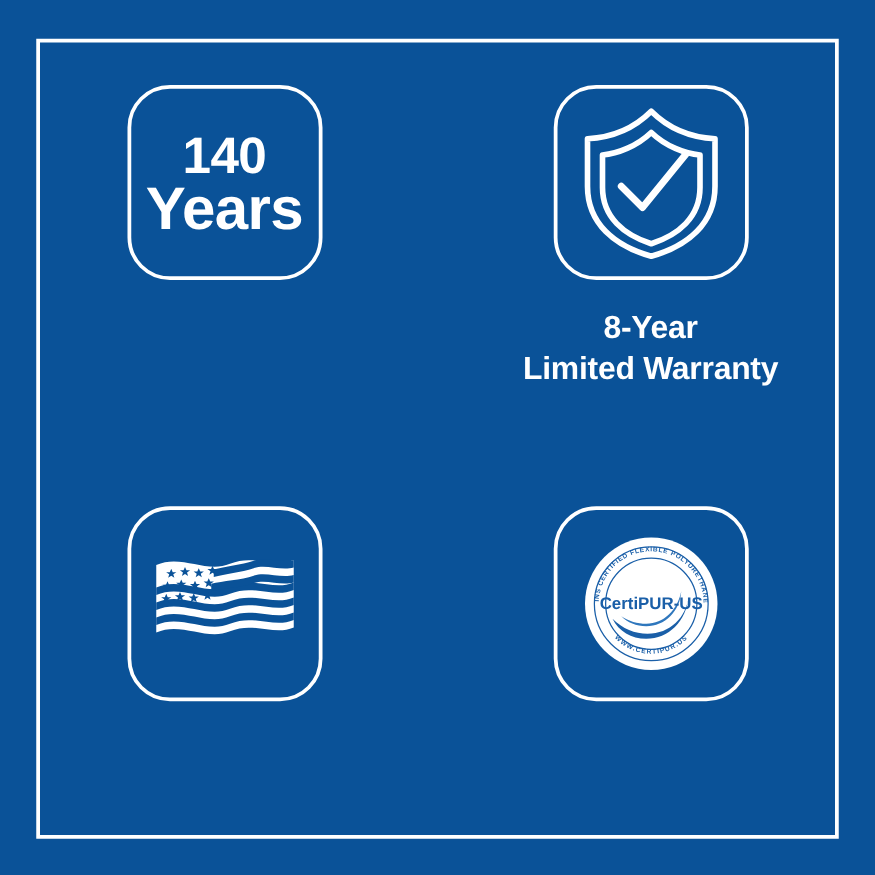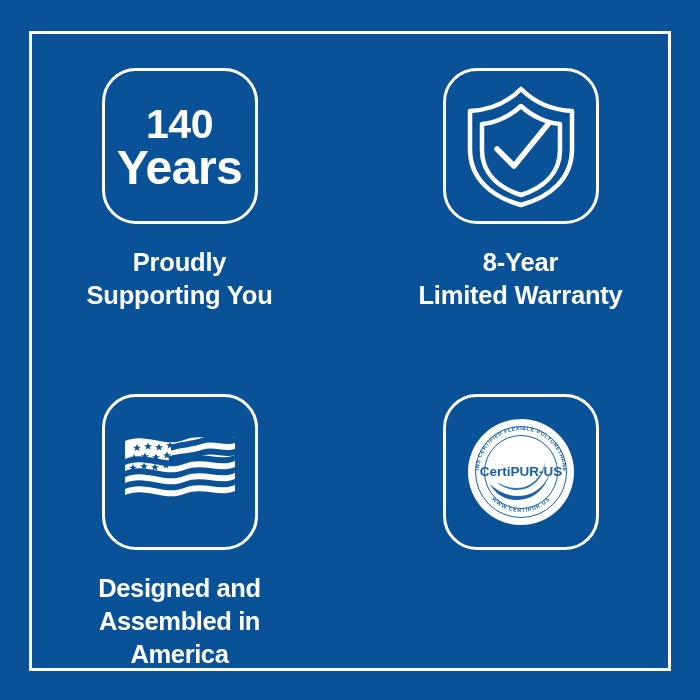--- a/index.html
+++ b/index.html
@@ -100,22 +100,20 @@
 
   <div class="poster-frame"></div>
 
   <div class="grid">
 
     <div class="cell cell-r1">
       <div class="icon-box years">
         <div class="years-line">140</div>
         <div class="years-line l2">Years</div>
       </div>
-      <div class="caption">Proudly
-Supporting You</div>
     </div>
 
     <div class="cell cell-r1">
       <div class="icon-box">
         <svg width="120" height="126" viewBox="0 0 120 126">
           <path d="M60 6 C46 20 28 27 9 28 L9 66 C9 96 31 114 60 122 C89 114 111 96 111 66 L111 28 C92 27 74 20 60 6 Z" fill="none" stroke="#ffffff" stroke-width="4.5" stroke-linejoin="round"></path>
           <path d="M60 23 C48.5 34 33 40 21 41 L21 67 C21 91 38.5 105 60 112 C81.5 105 99 91 99 67 L99 41 C87 40 71.5 34 60 23 Z" fill="none" stroke="#ffffff" stroke-width="4.5" stroke-linejoin="round"></path>
           <path d="M36 66 L53 83 L88 40" fill="none" stroke="#ffffff" stroke-width="5.5" stroke-linecap="round" stroke-linejoin="round"></path>
         </svg>
       </div>
@@ -154,23 +152,20 @@
             <use href="#st" x="24" y="28.5"></use>
             <use href="#st" x="35" y="29.5"></use>
             <use href="#st" x="46" y="27.5"></use>
             <use href="#st" x="12" y="40"></use>
             <use href="#st" x="23" y="38.5"></use>
             <use href="#st" x="34" y="39.5"></use>
             <use href="#st" x="45" y="37.5"></use>
           </g>
         </svg>
       </div>
-      <div class="caption tight">Designed and
-Assembled in
-America</div>
     </div>
 
     <div class="cell cell-r2">
       <div class="icon-box">
         <svg width="112" height="112" viewBox="0 0 112 112">
           <defs>
             <path id="arcTop" d="M 56 56 m -42 0 a 42 42 0 1 1 84 0" fill="none"></path>
             <path id="arcBot" d="M 56 56 m -40 0 a 40 40 0 1 0 80 0" fill="none"></path>
           </defs>
           <circle cx="56" cy="56" r="53" fill="#ffffff"></circle>

